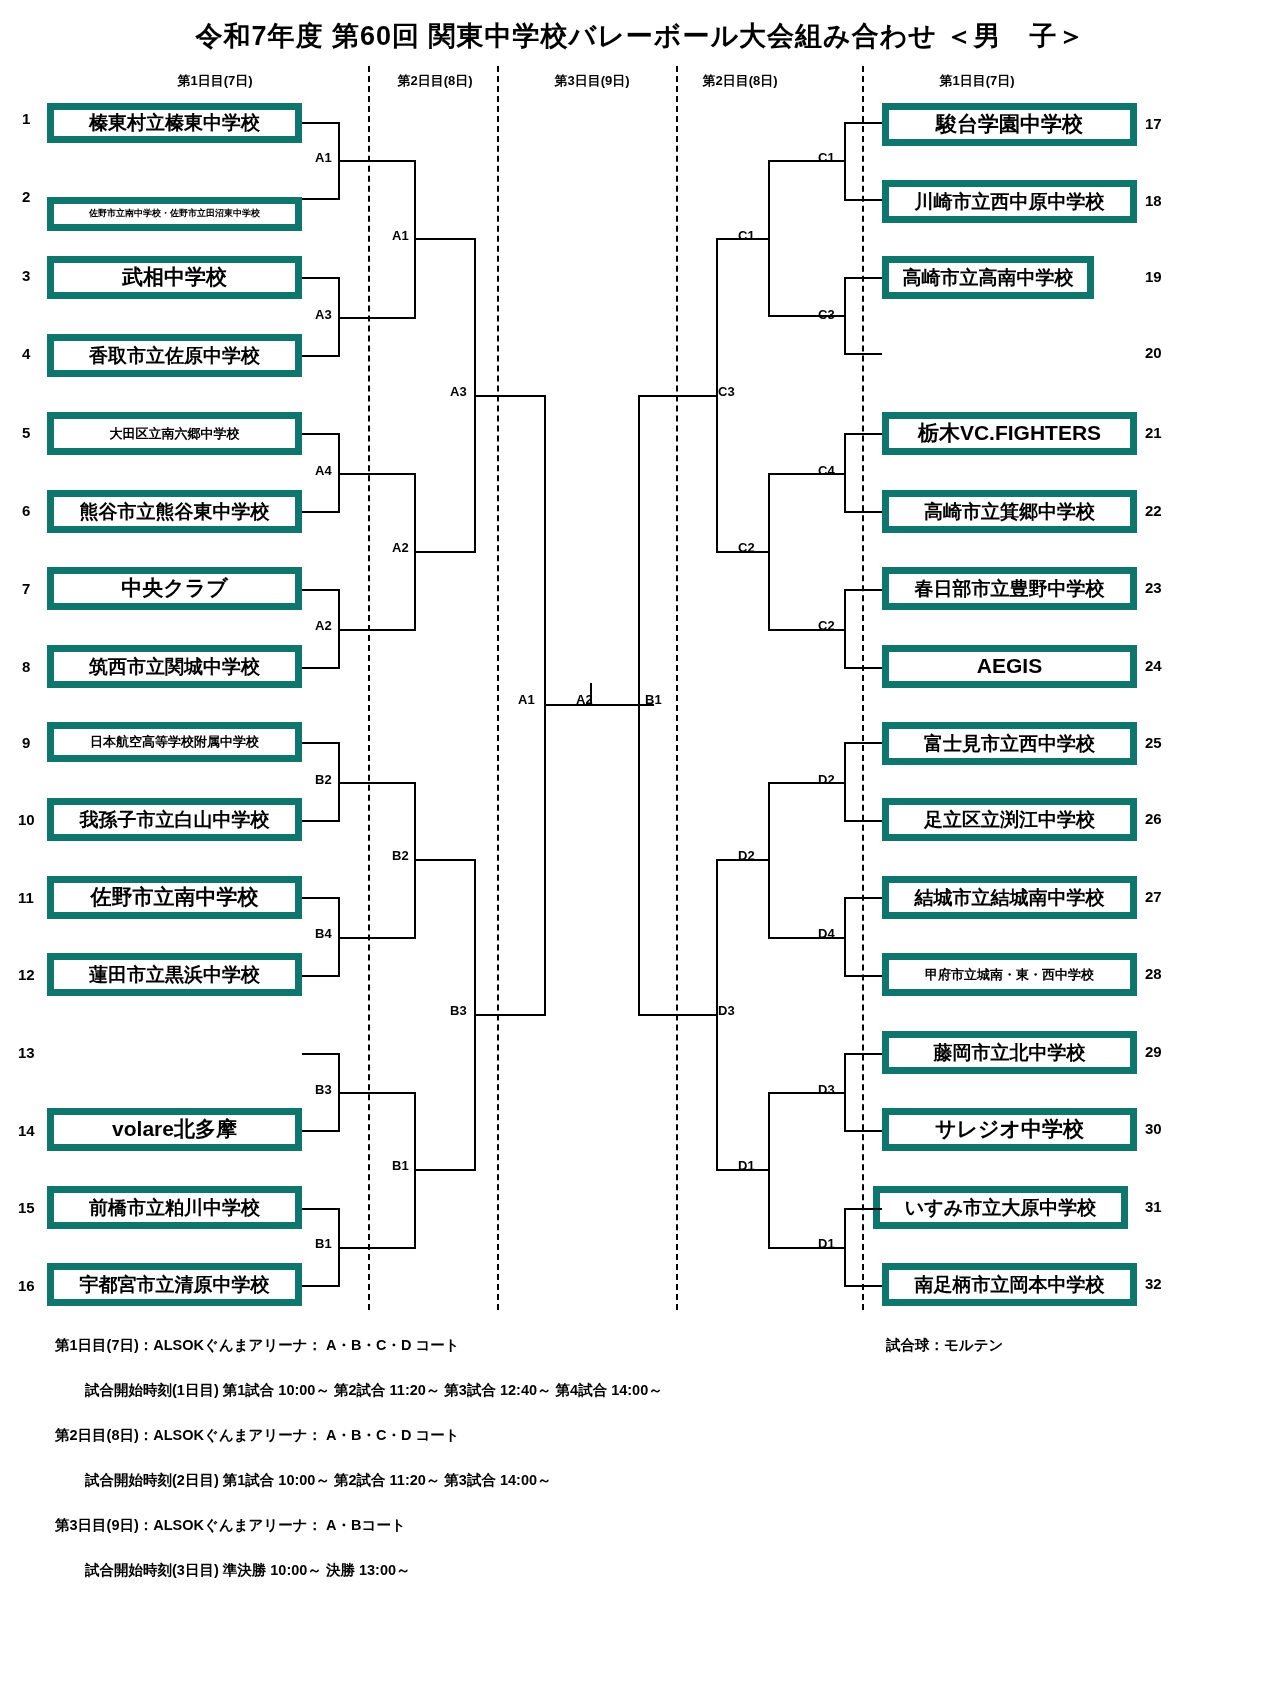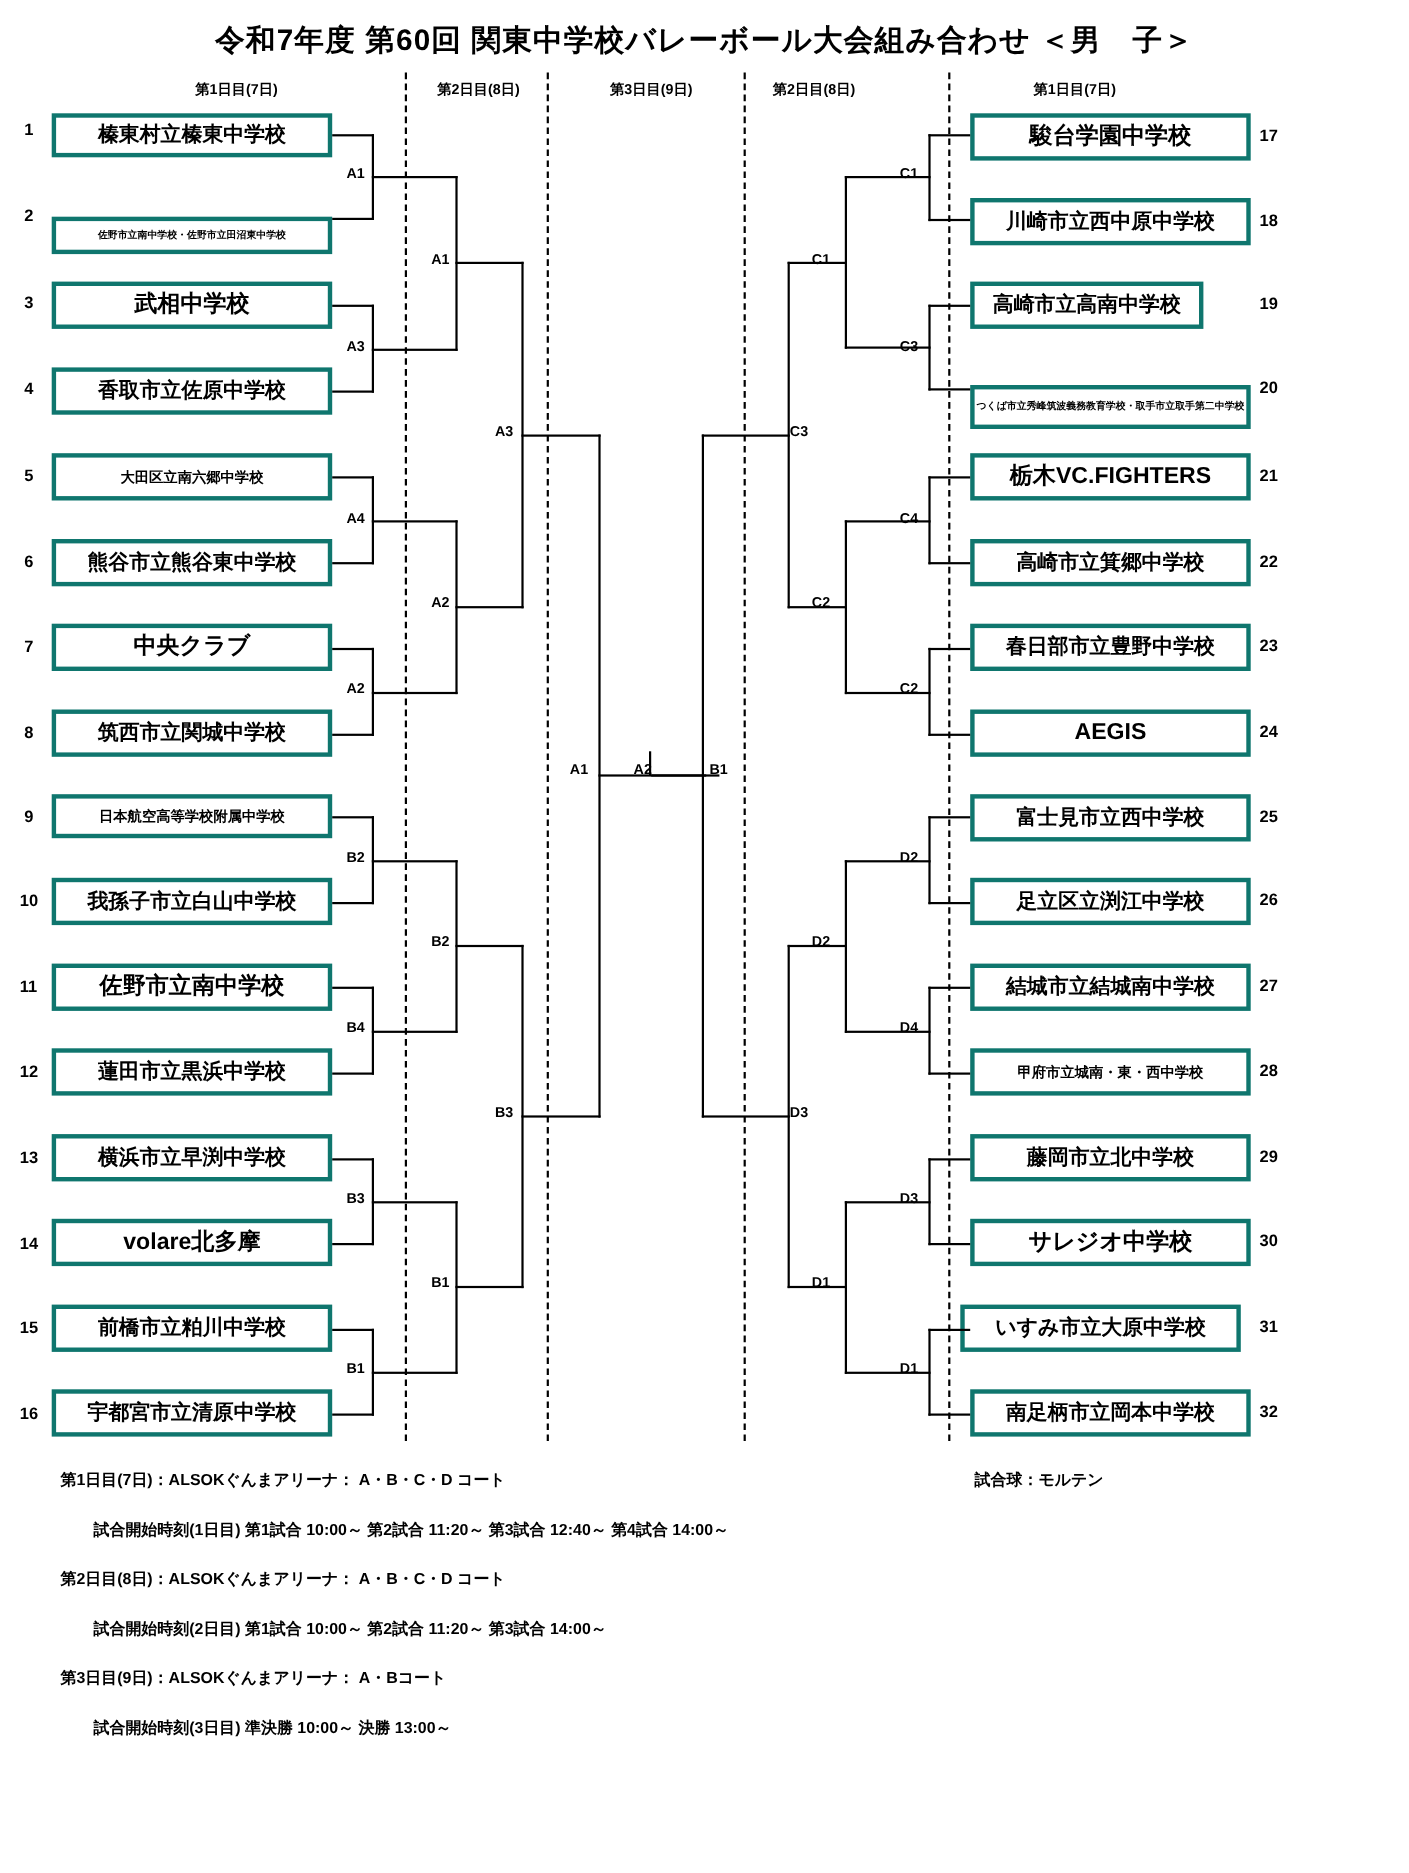--- a/index.html
+++ b/index.html
@@ -17,21 +17,21 @@
     position:absolute;top:18px;left:0;width:1281px;text-align:center;
     font-size:27px;font-weight:bold;letter-spacing:1px;
   }
 
   .daylabel{
     position:absolute;font-size:13px;font-weight:bold;text-align:center;
   }
 
   .team{
     position:absolute;
-    border:4px solid #0f766e;
+    border:7px solid #0f766e;
     box-sizing:border-box;
     display:flex;align-items:center;justify-content:center;
     background:#fff;
     text-align:center;
     line-height:1.05;
     overflow:hidden;
   }
   .t-l{font-size:21px;font-weight:bold;}      
   .t-m{font-size:19px;font-weight:bold;}      
   .t-s{font-size:13px;font-weight:bold;}      
@@ -109,41 +109,39 @@
   <div class="seed" style="left:18px;top:811px;">10</div>
   <div class="team t-m" style="left:47px;top:798px;width:255px;height:43px;">我孫子市立白山中学校</div>
 
   <div class="seed" style="left:18px;top:889px;">11</div>
   <div class="team t-l" style="left:47px;top:876px;width:255px;height:43px;">佐野市立南中学校</div>
 
   <div class="seed" style="left:18px;top:966px;">12</div>
   <div class="team t-m" style="left:47px;top:953px;width:255px;height:43px;">蓮田市立黒浜中学校</div>
 
   <div class="seed" style="left:18px;top:1044px;">13</div>
-  <div class="team t-m" style="left:47px;top:1031px;width:255px;height:43px;">横浜市立早渕中学校</div>
 
   <div class="seed" style="left:18px;top:1122px;text-align:center;">14</div>
   <div class="team t-l" style="left:47px;top:1108px;width:255px;height:43px;">volare北多摩</div>
 
   <div class="seed" style="left:18px;top:1199px;">15</div>
   <div class="team t-m" style="left:47px;top:1186px;width:255px;height:43px;">前橋市立粕川中学校</div>
 
   <div class="seed" style="left:18px;top:1277px;">16</div>
   <div class="team t-m" style="left:47px;top:1263px;width:255px;height:43px;">宇都宮市立清原中学校</div>
 
   <div class="team t-l" style="left:882px;top:103px;width:255px;height:43px;">駿台学園中学校</div>
   <div class="seed" style="left:1145px;top:115px;">17</div>
 
   <div class="team t-m" style="left:882px;top:180px;width:255px;height:43px;">川崎市立西中原中学校</div>
   <div class="seed" style="left:1145px;top:192px;">18</div>
 
   <div class="team t-m" style="left:882px;top:256px;width:212px;height:43px;">高崎市立高南中学校</div>
   <div class="seed" style="left:1145px;top:268px;">19</div>
 
-  <div class="team t-xs" style="left:882px;top:334px;width:255px;height:40px;">つくば市立秀峰筑波義務教育学校・取手市立取手第二中学校</div>
   <div class="seed" style="left:1145px;top:344px;">20</div>
 
   <div class="team t-l" style="left:882px;top:412px;width:255px;height:43px;">栃木VC.FIGHTERS</div>
   <div class="seed" style="left:1145px;top:424px;">21</div>
 
   <div class="team t-m" style="left:882px;top:490px;width:255px;height:43px;">高崎市立箕郷中学校</div>
   <div class="seed" style="left:1145px;top:502px;">22</div>
 
   <div class="team t-m" style="left:882px;top:567px;width:255px;height:43px;">春日部市立豊野中学校</div>
   <div class="seed" style="left:1145px;top:579px;">23</div>

